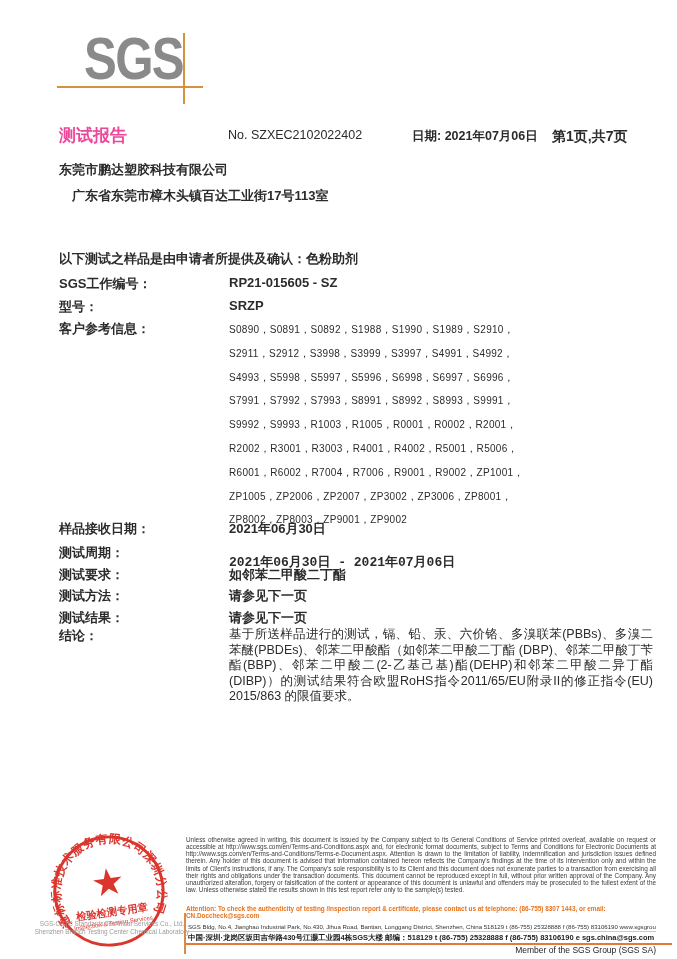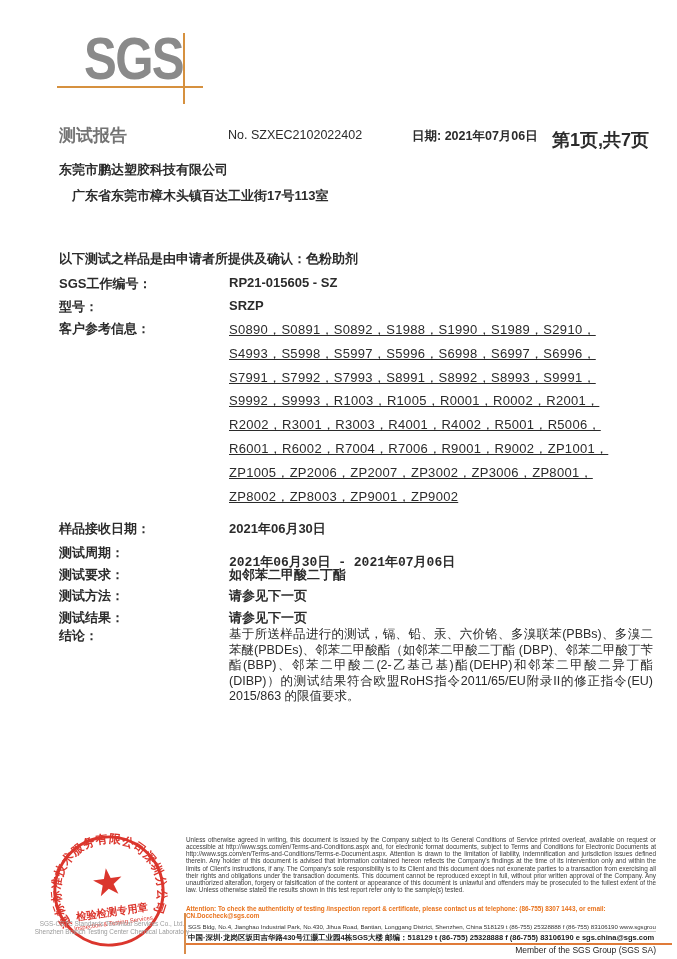--- a/index.html
+++ b/index.html
@@ -11,32 +11,32 @@
 
   
   .logo-text{
     left:84px;top:30px;font-size:60px;line-height:58px;font-weight:bold;
     color:#8a8a8a;letter-spacing:-2px;transform:scaleX(0.82);transform-origin:left top;
   }
   .cross-h{left:57px;top:86px;width:146px;height:2px;background:#d6913f;}
   .cross-v{left:183px;top:33px;width:2px;height:71px;background:#d6913f;}
 
   
-  .title{left:59px;top:124px;font-size:17px;font-weight:bold;color:#737373;}
+  .title{left:59px;top:124px;font-size:17px;font-weight:bold;color:#ec4899;}
   .rpt-no{left:228px;top:128px;font-size:12.5px;font-weight:normal;}
   .rpt-date{left:412px;top:128px;font-size:12.5px;font-weight:bold;}
-  .rpt-page{left:552px;top:128px;font-size:18px;font-weight:bold;}
+  .rpt-page{left:552px;top:128px;font-size:14px;font-weight:bold;}
 
   .app-name{left:59px;top:161px;font-size:13px;font-weight:bold;}
   .app-addr{left:59px;top:187px;font-size:13px;font-weight:bold;margin-left:13px;}
   .statement{left:59px;top:250px;font-size:13px;font-weight:bold;}
 
   .flabel{left:59px;font-size:13px;font-weight:bold;}
   .fvalue{left:229px;font-size:13px;font-weight:bold;}
-  .codes{left:229px;top:318px;font-size:13px;font-weight:normal;line-height:23.8px;letter-spacing:.3px;text-decoration:underline;}
+  .codes{left:229px;top:318px;font-size:10px;font-weight:normal;line-height:23.8px;letter-spacing:.3px;}
   .concl{left:229px;top:627px;width:424px;font-size:12.5px;line-height:15.6px;text-align:justify;}
 
   
   .seal{left:50px;top:832px;width:118px;height:118px;transform:rotate(-8deg);opacity:.92;}
   .lab-lines{left:33px;top:920px;width:158px;text-align:center;font-size:6.4px;line-height:7.6px;color:#9b9b9b;}
   .disclaimer{left:186px;top:836px;width:470px;font-size:6.4px;line-height:7.15px;text-align:justify;color:#3c3c3c;}
   .attention{left:186px;top:905px;width:470px;font-size:6.4px;line-height:7.4px;font-weight:bold;color:#e8721c;}
   .addr-en{left:188px;top:921px;width:468px;font-size:6.1px;line-height:11px;white-space:nowrap;overflow:hidden;color:#333;}
   .addr-cn{left:188px;top:932px;width:468px;font-size:7.5px;line-height:12px;white-space:nowrap;overflow:hidden;color:#222;font-weight:bold;}
   .addr-sep{left:186px;top:931px;width:470px;height:1px;background:#c9c9c9;}
@@ -65,20 +65,21 @@
 
   <div class="abs flabel" style="top:275px;">SGS工作编号：</div>
   <div class="abs fvalue" style="top:275px;">RP21-015605 - SZ</div>
 
   <div class="abs flabel" style="top:298px;">型号：</div>
   <div class="abs fvalue" style="top:298px;">SRZP</div>
 
   <div class="abs flabel" style="top:320px;">客户参考信息：</div>
   <div class="abs codes">
     <div>S0890，S0891，S0892，S1988，S1990，S1989，S2910，</div>
+    <div>S2911，S2912，S3998，S3999，S3997，S4991，S4992，</div>
     <div>S4993，S5998，S5997，S5996，S6998，S6997，S6996，</div>
     <div>S7991，S7992，S7993，S8991，S8992，S8993，S9991，</div>
     <div>S9992，S9993，R1003，R1005，R0001，R0002，R2001，</div>
     <div>R2002，R3001，R3003，R4001，R4002，R5001，R5006，</div>
     <div>R6001，R6002，R7004，R7006，R9001，R9002，ZP1001，</div>
     <div>ZP1005，ZP2006，ZP2007，ZP3002，ZP3006，ZP8001，</div>
     <div>ZP8002，ZP8003，ZP9001，ZP9002</div>
   </div>
 
   <div class="abs flabel" style="top:520px;">样品接收日期：</div>

